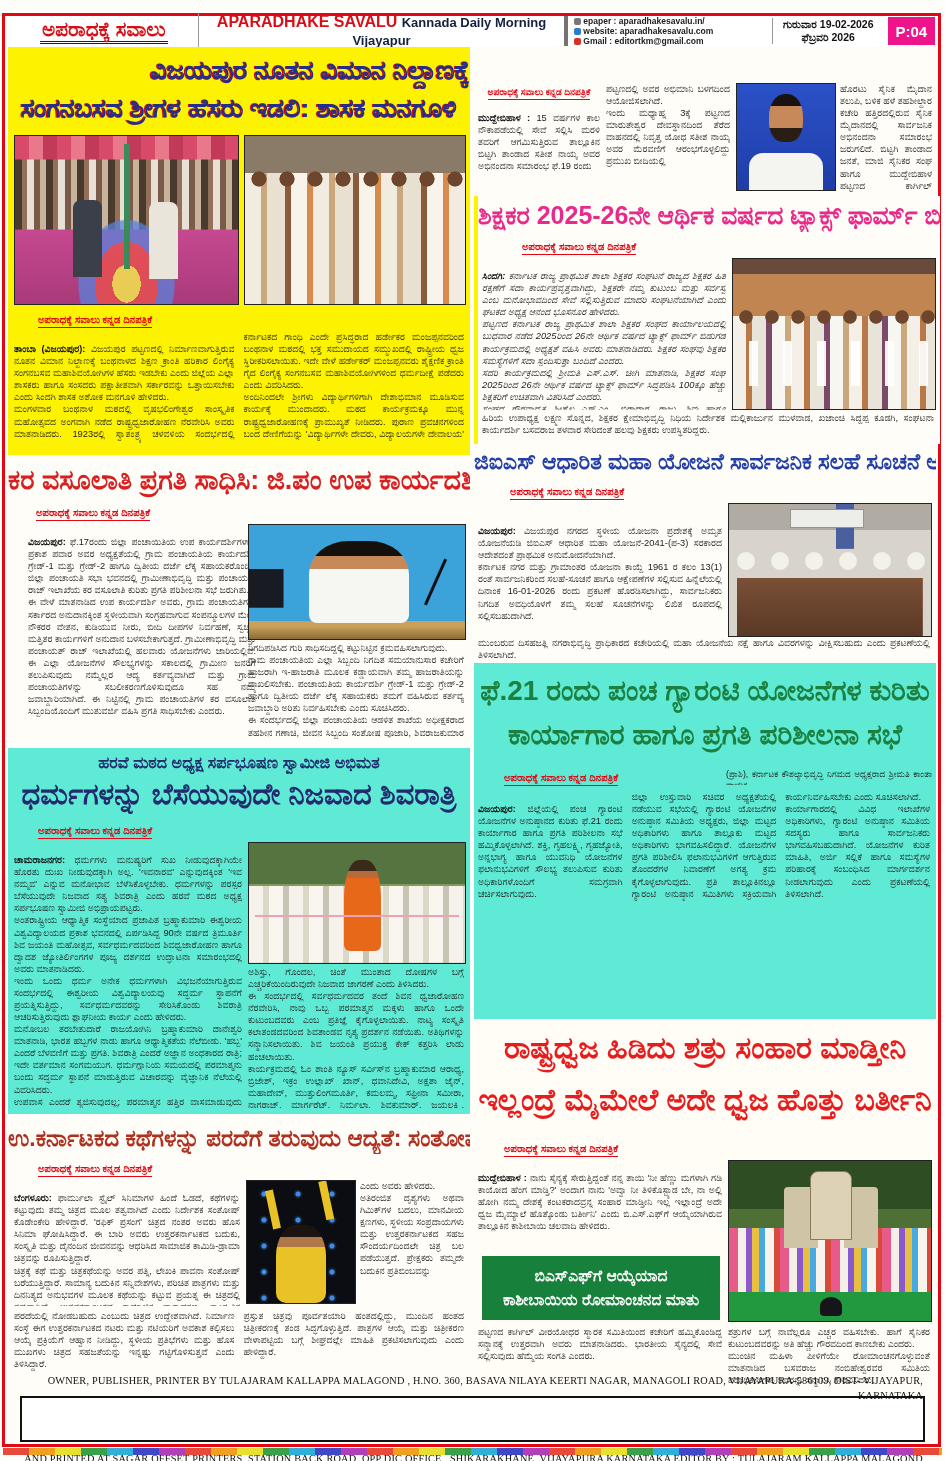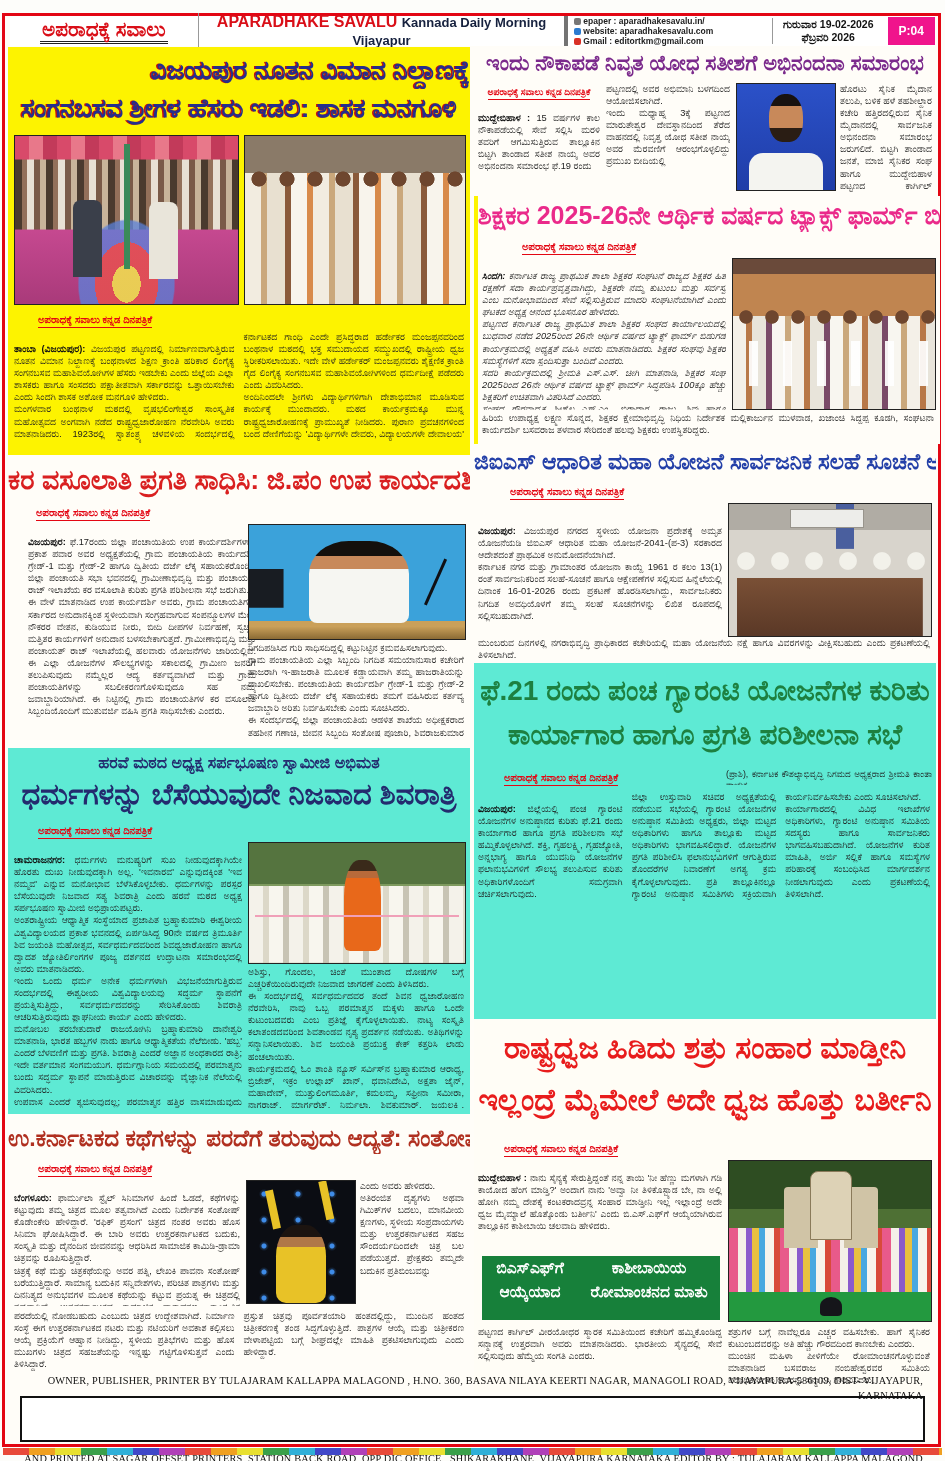--- a/index.html
+++ b/index.html
@@ -10,21 +10,21 @@
   
   .header{position:absolute;left:10px;top:16px;width:925px;height:30px;display:flex;align-items:center;background:#fff;}
   .masthead{width:190px;text-align:center;color:#d90f18;font-weight:bold;font-size:20px;line-height:22px;}
   .masthead span{display:inline-block;border-bottom:3px double #222;padding:0 2px 1px 2px;}
   .hdr-title{width:370px;text-align:center;border-left:1px solid #999;}
   .hdr-title .en{color:#d90f18;font-weight:bold;font-size:16px;}
   .hdr-title .sub{color:#16213e;font-weight:bold;font-size:13px;}
   .hdr-info{width:200px;border-left:4px solid #737373;padding-left:6px;font-size:8.5px;font-weight:bold;color:#222;line-height:10px;text-align:left;}
   .hdr-info .ic{display:inline-block;width:7px;height:7px;border-radius:2px;margin-right:2px;vertical-align:middle;}
   .hdr-date{width:112px;text-align:center;border-left:1px solid #999;font-size:10.5px;font-weight:bold;color:#111;line-height:13px;}
-  .hdr-page{width:48px;height:28px;margin-left:4px;background:#f0148c;color:#fff;font-weight:bold;font-size:12px;display:flex;align-items:center;justify-content:center;}
+  .hdr-page{width:48px;height:28px;margin-left:4px;background:#f0148c;color:#fff;font-weight:bold;font-size:15px;display:flex;align-items:center;justify-content:center;}
   
   .headline{font-weight:bold;text-align:center;white-space:nowrap;overflow:hidden;}
   .byline{color:#e30613;font-weight:bold;font-size:10px;border-bottom:1.5px solid #e30613;display:inline-block;padding-bottom:1px;white-space:nowrap;}
   .body-text{font-size:9.3px;line-height:1.3;text-align:justify;color:#1c1c1c;white-space:pre-line;overflow:hidden;}
   .dateline{font-weight:bold;color:#111;}
   .cols2{column-count:2;column-gap:9px;}
   .cols3{column-count:3;column-gap:9px;}
   .photo{position:absolute;border:1px solid #222;overflow:hidden;background-repeat:no-repeat;}
   .article{position:absolute;overflow:hidden;}
   
@@ -88,21 +88,21 @@
   .ph-stage::after{content:"";position:absolute;left:20%;top:7%;width:8px;height:32%;background:#e8c227;transform:rotate(-12deg);box-shadow:54px 2px 0 #e8c227;}
   .ph-garden{background-color:#4e7034;background-image:
     repeating-linear-gradient(90deg,#e85a8a 0 9px,#f4f0e8 9px 17px,#8a5acc 17px 23px,#e8c040 23px 30px,#48a8e0 30px 36px,#f8f4ec 36px 45px,#d84a3a 45px 51px),
     linear-gradient(180deg,#2e4d22 0 30%,#4e7034 30% 52%,#79955c 52% 74%,#23993f 74% 100%);
     background-size:100% 40%,100% 100%;
     background-position:0 70%,0 0;}
   .ph-garden::before{content:"";position:absolute;left:40%;top:6%;width:20%;height:42%;background:#ddd2b6;border:1px solid #8a7a5a;border-radius:8px 8px 0 0;
     box-shadow:-30px 12px 0 -4px #d0c4a6,30px 12px 0 -4px #d0c4a6;}
   .ph-garden::after{content:"";position:absolute;left:45%;bottom:3%;width:11%;height:12%;background:#15151a;border-radius:50% 50% 20% 20%;}
   
-  .green-box{background:#17803a;color:#fff;font-weight:bold;text-align:center;font-size:15.5px;line-height:1.55;display:flex;flex-direction:row;justify-content:center;}
+  .green-box{background:#17803a;color:#fff;font-weight:bold;text-align:center;font-size:15.5px;line-height:1.55;display:flex;flex-direction:column;justify-content:center;}
   .footer-box{position:absolute;left:20px;top:1396px;width:901px;height:42px;border:2px solid #111;background:#fff;
     display:flex;flex-direction:column;justify-content:center;text-align:right;
     font-family:"Liberation Serif","DejaVu Serif",serif;font-size:10.3px;color:#111;letter-spacing:.2px;line-height:15px;gap:48px;}
   .rainbow{position:absolute;left:3px;top:1448px;width:939px;height:7px;
     background:repeating-linear-gradient(90deg,#e84a3a 0 26px,#f0a020 26px 52px,#e8e030 52px 78px,#3aa04a 78px 104px,#30b0d8 104px 130px,#4048c8 130px 156px,#b040b8 156px 182px);}
 </style>
 </head>
 <body>
 
 <div class="page-border"></div>
@@ -187,21 +187,20 @@
 'ನಾವು ಫಾರ್ಮುಲಾ ಸ್ಟೈಲ್ ಹಿಂದೆ ಓಡೋದು ಅಲ್ಲ, ಕಥೆಗಳನ್ನು ಕಟ್ಟುತ್ತೇವೆ. ವಿಷಯಾಧಾರಿತ ಸಿನಿಮಾ ಮಾಡಲು ಧೈರ್ಯ ಬೇಕು. ನಿಜವಾದ ಕಥೆಗಳನ್ನು ಹೇಳಲು, ಕಠಿಣ ಪ್ರಶ್ನೆಗಳನ್ನು ಕೇಳಲು ಮತ್ತು ಪ್ರೇಕ್ಷಕರ ಮನಸ್ಸಿಗೆ ತಲುಪಲು ಧೈರ್ಯ ಬೇಕು. ಅದೇ ನಾನು</span>
   </div>
   <div class="photo ph-stage" style="left:238px;top:64px;width:108px;height:122px;"></div>
   <div class="body-text abs" style="left:352px;top:64px;width:104px;height:126px;">ಎಂದು ಅವರು ಹೇಳಿದರು.
 ಅತಿರಂಜಿತ ದೃಶ್ಯಗಳು ಅಥವಾ ಗಿಮಿಕ್‌ಗಳ ಬದಲು, ಮಾನವೀಯ ಕ್ಷಣಗಳು, ಸ್ಥಳೀಯ ಸಂಪ್ರದಾಯಗಳು ಮತ್ತು ಉತ್ತರಕರ್ನಾಟಕದ ಸಹಜ ಸೌಂದರ್ಯದಿಂದಲೇ ಚಿತ್ರ ಬಲ ಪಡೆಯುತ್ತದೆ. ಪ್ರೇಕ್ಷಕರು ತಮ್ಮದೇ ಬದುಕಿನ ಪ್ರತಿಬಿಂಬವನ್ನು</div>
   <div class="body-text cols2 abs" style="left:6px;top:194px;width:450px;height:108px;">ಪರದೆಯಲ್ಲಿ ನೋಡಬಹುದು ಎಂಬುದು ಚಿತ್ರದ ಉದ್ದೇಶವಾಗಿದೆ. ನಿರ್ಮಾಣ ಸಂಸ್ಥೆ ಈಗ ಉತ್ತರಕರ್ನಾಟಕದ ನಟರು ಮತ್ತು ನಟಿಯರಿಗೆ ಅವಕಾಶ ಕಲ್ಪಿಸಲು ಆಯ್ಕೆ ಪ್ರಕ್ರಿಯೆಗೆ ಆಹ್ವಾನ ನೀಡಿದ್ದು, ಸ್ಥಳೀಯ ಪ್ರತಿಭೆಗಳು ಮತ್ತು ಹೊಸ ಮುಖಗಳು ಚಿತ್ರದ ಸಹಜತೆಯನ್ನು ಇನ್ನಷ್ಟು ಗಟ್ಟಿಗೊಳಿಸುತ್ತವೆ ಎಂದು ತಿಳಿಸಿದ್ದಾರೆ.
 ಪ್ರಸ್ತುತ ಚಿತ್ರವು ಪೂರ್ವತಯಾರಿ ಹಂತದಲ್ಲಿದ್ದು, ಮುಂದಿನ ಹಂತದ ಚಿತ್ರೀಕರಣಕ್ಕೆ ತಂಡ ಸಿದ್ಧಗೊಳ್ಳುತ್ತಿದೆ. ಪಾತ್ರಗಳ ಆಯ್ಕೆ ಮತ್ತು ಚಿತ್ರೀಕರಣ ವೇಳಾಪಟ್ಟಿಯ ಬಗ್ಗೆ ಶೀಘ್ರದಲ್ಲೇ ಮಾಹಿತಿ ಪ್ರಕಟಿಸಲಾಗುವುದು ಎಂದು ಹೇಳಿದ್ದಾರೆ.</div>
 </div>
 
 <div class="article" style="left:474px;top:47px;width:462px;height:148px;background:#fffdf8;">
-  <div class="headline" style="margin-top:2px;font-size:21px;line-height:28px;color:#7b2a8c;">ಇಂದು ನೌಕಾಪಡೆ ನಿವೃತ ಯೋಧ ಸತೀಶಗೆ ಅಭಿನಂದನಾ ಸಮಾರಂಭ</div>
   <div class="abs" style="left:4px;top:34px;width:122px;height:112px;">
     <div style="text-align:center;"><span class="byline" style="font-size:9px;">ಅಪರಾಧಕ್ಕೆ ಸವಾಲು ಕನ್ನಡ ದಿನಪತ್ರಿಕೆ</span></div>
     <div class="body-text" style="height:86px;">
       <span class="dateline">ಮುದ್ದೇಬಿಹಾಳ :</span><span> 15 ವರ್ಷಗಳ ಕಾಲ ನೌಕಾಪಡೆಯಲ್ಲಿ ಸೇವೆ ಸಲ್ಲಿಸಿ ಮರಳಿ ತವರಿಗೆ ಆಗಮಿಸುತ್ತಿರುವ ತಾಲ್ಲೂಕಿನ ಬಿಟ್ಟಗಿ ತಾಂಡಾದ ಸತೀಶ ನಾಯ್ಕ ಅವರ ಅಭಿನಂದನಾ ಸಮಾರಂಭ ಫೆ.19 ರಂದು</span>
     </div>
   </div>
   <div class="body-text abs" style="left:132px;top:36px;width:124px;height:110px;">ಪಟ್ಟಣದಲ್ಲಿ ಅವರ ಅಭಿಮಾನಿ ಬಳಗದಿಂದ ಆಯೋಜಿಸಲಾಗಿದೆ.
 ಇಂದು ಮಧ್ಯಾಹ್ನ 3ಕ್ಕೆ ಪಟ್ಟಣದ ಮಾರುತೇಶ್ವರ ದೇವಸ್ಥಾನದಿಂದ ತೆರೆದ ವಾಹನದಲ್ಲಿ ನಿವೃತ್ತ ಯೋಧ ಸತೀಶ ನಾಯ್ಕ ಅವರ ಮೆರವಣಿಗೆ ಆರಂಭಗೊಳ್ಳಲಿದ್ದು ಪ್ರಮುಖ ಬೀದಿಯಲ್ಲಿ</div>
   <div class="photo ph-portrait" style="left:262px;top:36px;width:98px;height:106px;"></div>
   <div class="body-text abs" style="left:366px;top:36px;width:92px;height:110px;">ಹೊರಟು ಸೈನಿಕ ಮೈದಾನ ತಲುಪಿ, ಬಳಿಕ ಹಳೆ ತಹಶೀಲ್ದಾರ ಕಚೇರಿ ಹತ್ತಿರದಲ್ಲಿರುವ ಸೈನಿಕ ಮೈದಾನದಲ್ಲಿ ಸಾರ್ವಜನಿಕ ಅಭಿನಂದನಾ ಸಮಾರಂಭ ಜರುಗಲಿದೆ. ಬಿಟ್ಟಗಿ ತಾಂಡಾದ ಜನತೆ, ಮಾಜಿ ಸೈನಿಕರ ಸಂಘ ಹಾಗೂ ಮುದ್ದೇಬಿಹಾಳ ಪಟ್ಟಣದ ಕಾರ್ಗಿಲ್ ವೀರಯೋಧರ ಸ್ಮಾರಕ ಸಮಿತಿ ಸಹಕಾರದಲ್ಲಿ ಕಾರ್ಯಕ್ರಮ ನಡೆಯಲಿದೆ.</div>
@@ -225,21 +224,21 @@
 <div class="article" style="left:474px;top:445px;width:462px;height:218px;background:#fffdf8;">
   <div class="headline" style="margin-top:2px;font-size:22px;line-height:30px;color:#2440a8;">ಜಿಐಎಸ್ ಆಧಾರಿತ ಮಹಾ ಯೋಜನೆ ಸಾರ್ವಜನಿಕ ಸಲಹೆ ಸೂಚನೆ ಆಹ್ವಾನ</div>
   <div class="abs" style="left:36px;top:36px;">
     <span class="byline">ಅಪರಾಧಕ್ಕೆ ಸವಾಲು ಕನ್ನಡ ದಿನಪತ್ರಿಕೆ</span>
   </div>
   <div class="body-text abs" style="left:4px;top:68px;width:244px;height:132px;">
     <span class="dateline">ವಿಜಯಪುರ:</span><span> ವಿಜಯಪುರ ನಗರದ ಸ್ಥಳೀಯ ಯೋಜನಾ ಪ್ರದೇಶಕ್ಕೆ ಅಮೃತ ಯೋಜನೆಯಡಿ ಜಿಐಎಸ್ ಆಧಾರಿತ ಮಹಾ ಯೋಜನೆ-2041-(ಪ-3) ಸರಕಾರದ ಆದೇಶದಂತೆ ಪ್ರಾಥಮಿಕ ಅನುಮೋದನೆಯಾಗಿದೆ.
 ಕರ್ನಾಟಕ ನಗರ ಮತ್ತು ಗ್ರಾಮಾಂತರ ಯೋಜನಾ ಕಾಯ್ದೆ 1961 ರ ಕಲಂ 13(1) ರಂತೆ ಸಾರ್ವಜನಿಕರಿಂದ ಸಲಹೆ-ಸೂಚನೆ ಹಾಗೂ ಆಕ್ಷೇಪಣೆಗಳ ಸಲ್ಲಿಸುವ ಹಿನ್ನೆಲೆಯಲ್ಲಿ ದಿನಾಂಕ 16-01-2026 ರಂದು ಪ್ರಕಟಣೆ ಹೊರಡಿಸಲಾಗಿದ್ದು, ಸಾರ್ವಜನಿಕರು ನಿಗದಿತ ಅವಧಿಯೊಳಗೆ ತಮ್ಮ ಸಲಹೆ ಸೂಚನೆಗಳನ್ನು ಲಿಖಿತ ರೂಪದಲ್ಲಿ ಸಲ್ಲಿಸಬಹುದಾಗಿದೆ.</span>
   </div>
   <div class="photo ph-meeting" style="left:254px;top:58px;width:202px;height:132px;"></div>
-  <div class="body-text abs" style="left:4px;top:192px;width:452px;height:24px;">ಮುಂಬರುವ ದಿನಗಳಲ್ಲಿ ನಗರಾಭಿವೃದ್ಧಿ ಪ್ರಾಧಿಕಾರದ ಕಚೇರಿಯಲ್ಲಿ ಮಹಾ ಯೋಜನೆಯ ನಕ್ಷೆ ಹಾಗೂ ವಿವರಗಳನ್ನು ವೀಕ್ಷಿಸಬಹುದು ಎಂದು ಪ್ರಕಟಣೆಯಲ್ಲಿ ತಿಳಿಸಲಾಗಿದೆ.</div>
+  <div class="body-text abs" style="left:4px;top:192px;width:452px;height:24px;">ಮುಂಬರುವ ದಿಸಹಜತ್ಲಿ ನಗರಾಭಿವೃದ್ಧಿ ಪ್ರಾಧಿಕಾರದ ಕಚೇರಿಯಲ್ಲಿ ಮಹಾ ಯೋಜನೆಯ ನಕ್ಷೆ ಹಾಗೂ ವಿವರಗಳನ್ನು ವೀಕ್ಷಿಸಬಹುದು ಎಂದು ಪ್ರಕಟಣೆಯಲ್ಲಿ ತಿಳಿಸಲಾಗಿದೆ.</div>
 </div>
 
 <div class="article" style="left:474px;top:663px;width:462px;height:356px;background:#5eead4;">
   <div class="headline" style="margin-top:6px;font-size:28px;line-height:44px;color:#1d8040;">ಫೆ.21 ರಂದು ಪಂಚ ಗ್ಯಾರಂಟಿ ಯೋಜನೆಗಳ ಕುರಿತು</div>
   <div class="headline" style="font-size:28px;line-height:44px;color:#1d8040;">ಕಾರ್ಯಾಗಾರ ಹಾಗೂ ಪ್ರಗತಿ ಪರಿಶೀಲನಾ ಸಭೆ</div>
   <div class="abs" style="left:30px;top:104px;">
     <span class="byline">ಅಪರಾಧಕ್ಕೆ ಸವಾಲು ಕನ್ನಡ ದಿನಪತ್ರಿಕೆ</span>
   </div>
   <div class="body-text abs" style="left:252px;top:106px;width:206px;height:16px;font-size:8.8px;">(ಪ್ರಾಶಿ), ಕರ್ನಾಟಕ ಕೌಶಲ್ಯಾಭಿವೃದ್ಧಿ ನಿಗಮದ ಅಧ್ಯಕ್ಷರಾದ ಶ್ರೀಮತಿ ಕಾಂತಾ ನಾಯಕ,</div>
   <div class="body-text cols3 abs" style="left:4px;top:128px;width:452px;height:222px;">

